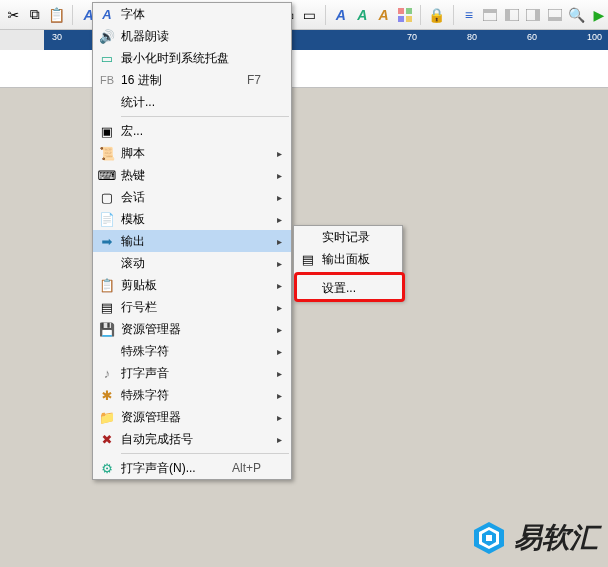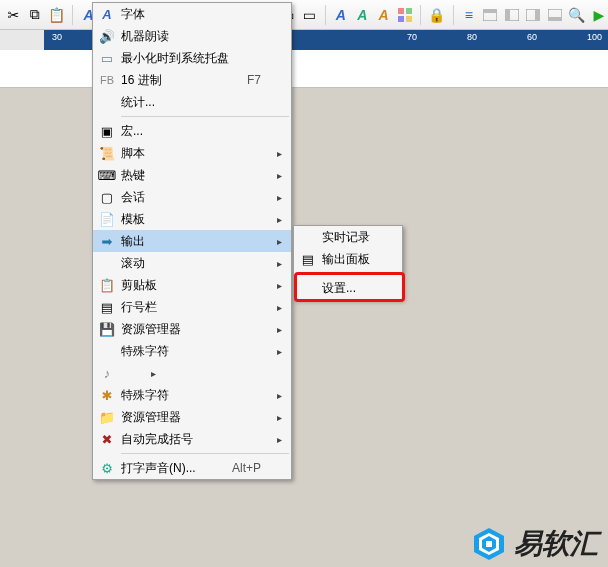--- a/index.html
+++ b/index.html
@@ -22,21 +22,21 @@
   .menu-row .label-col { flex: 1; padding-right: 8px; white-space: nowrap; }
   .menu-row .shortcut-col { color: #555; padding-right: 16px; min-width: 30px; text-align: left; }
   .menu-row .arrow-col { width: 14px; text-align: left; color: #444; font-size: 10px; }
   .menu-row.hi { background: #bdd8f3; }
   .menu-sep { height: 1px; margin: 3px 2px 3px 28px; background: #d0d0d0; }
 
   .submenu { position: absolute; background: #f5f5f5; border: 1px solid #a0a0a0; box-shadow: 2px 2px 4px rgba(0,0,0,0.3); z-index: 20; }
 
   .highlight-box { position: absolute; border: 3px solid #e11; border-radius: 4px; z-index: 30; }
 
-  .watermark { position: absolute; right: 10px; bottom: 4px; display: flex; align-items: center; gap: 8px; z-index: 40; }
+  .watermark { position: absolute; right: 10px; bottom: 10px; display: flex; align-items: center; gap: 8px; z-index: 40; }
   .watermark .wm-icon { width: 34px; height: 34px; }
   .watermark .wm-text { font-size: 28px; font-weight: 700; font-style: italic; color: #222; }
 
   svg { display: block; }
 </style>
 </head>
 <body>
 
 <div class="toolbar">
   <span class="tool-icon">✂</span>
@@ -198,20 +198,21 @@
       <span class="arrow-col">▸</span>
   </div>
   <div class="menu-row">
     <span class="icon-col"></span>
     <span class="label-col">特殊字符</span>
     <span class="shortcut-col"></span>
       <span class="arrow-col">▸</span>
   </div>
   <div class="menu-row">
     <span class="icon-col" style="color:#888">♪</span>
+    <span class="label-col">打字声音</span>
     <span class="shortcut-col"></span>
       <span class="arrow-col">▸</span>
   </div>
   <div class="menu-row">
     <span class="icon-col" style="color:#c82">✱</span>
     <span class="label-col">特殊字符</span>
     <span class="shortcut-col"></span>
       <span class="arrow-col">▸</span>
   </div>
   <div class="menu-row">

